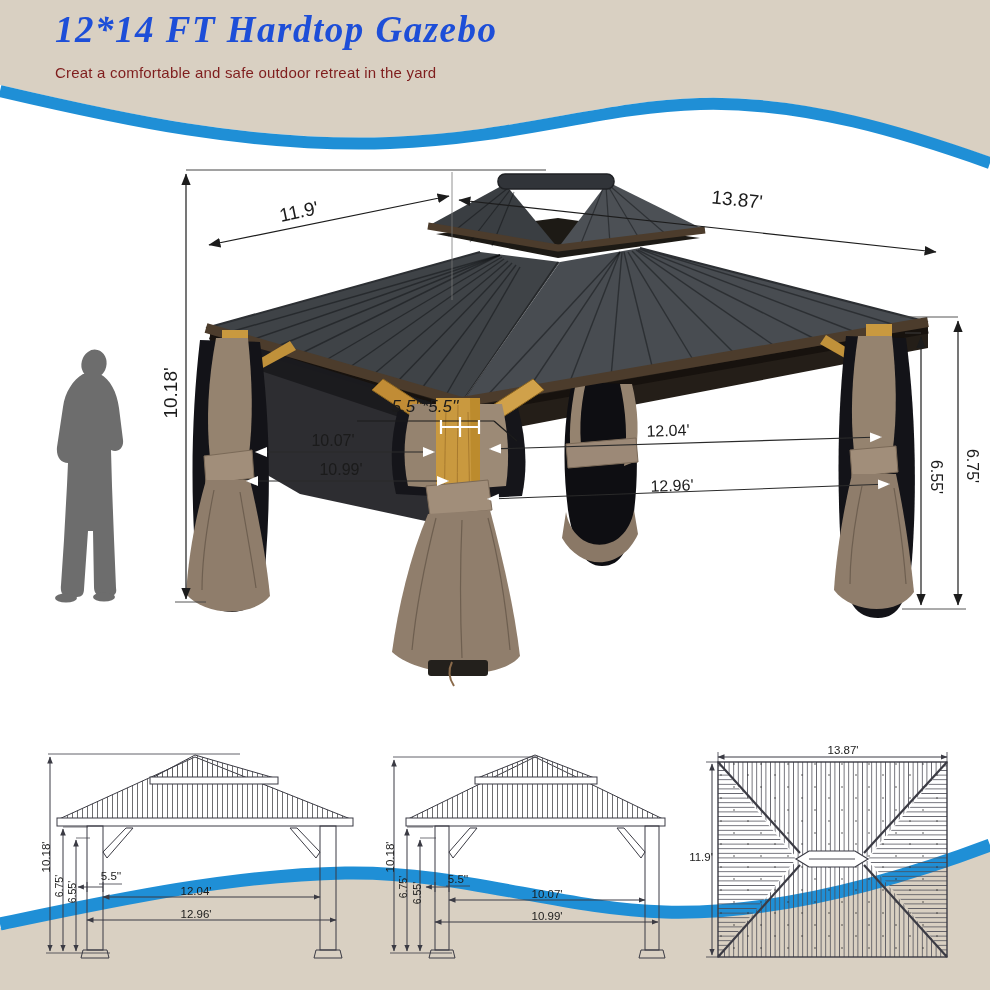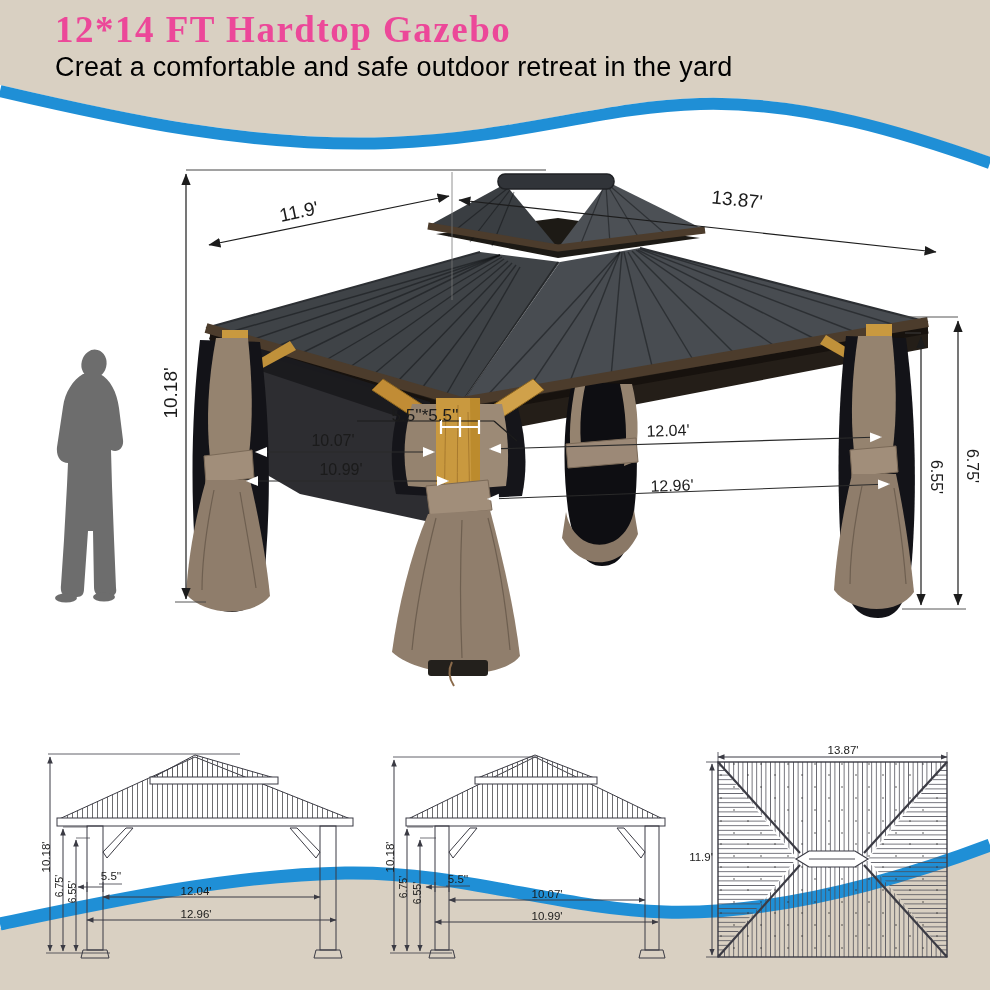--- a/index.html
+++ b/index.html
@@ -1,22 +1,22 @@
 <!DOCTYPE html>
 <html><head>
 <meta charset="utf-8">
 <style>
   html,body{margin:0;padding:0;background:#ffffff;}
   #canvas{position:relative;width:990px;height:990px;overflow:hidden;background:#ffffff;
           font-family:"Liberation Sans",sans-serif;}
   #gfx{position:absolute;left:0;top:0;}
   .hdr{position:absolute;left:55px;top:10px;z-index:5;}
   .title{font-family:"Liberation Serif",serif;font-weight:bold;font-size:37px;
-         letter-spacing:1.5px;color:#ec4899;line-height:1.1;}
-  .sub{font-size:27px;color:#000000;line-height:26px;margin-top:3px;letter-spacing:.2px;}
+         letter-spacing:1.5px;color:#1d4ed8;line-height:1.1;font-style:italic;}
+  .sub{font-size:15px;color:#7f1d1d;line-height:26px;margin-top:9px;letter-spacing:.2px;}
   .lbl{position:absolute;z-index:6;white-space:nowrap;color:#1b1b1b;
        font-family:"Liberation Sans",sans-serif;}
   .m19{font-size:19px;} .m17{font-size:17px;} .m16{font-size:16px;}
   .s11{font-size:11.5px;} .s10{font-size:10.5px;}
 </style>
 </head>
 <body>
 
 <div id="canvas">
 
@@ -274,21 +274,21 @@
   <div class="hdr">
     <div class="title">12*14 FT Hardtop Gazebo</div>
     <div class="sub">
       <div>Creat a comfortable and safe outdoor retreat in the yard</div>
     </div>
   </div>
 
   <div class="lbl m19" style="left:299px;top:212px;transform:translate(-50%,-50%) rotate(-12deg);">11.9'</div>
   <div class="lbl m19" style="left:737px;top:200px;transform:translate(-50%,-50%) rotate(6deg);">13.87'</div>
   <div class="lbl m19" style="left:171px;top:393px;transform:translate(-50%,-50%) rotate(-90deg);">10.18'</div>
-  <div class="lbl m17" style="left:425px;top:416px;transform:translate(-50%,-50%);">5.5''*5.5''</div>
+  <div class="lbl m17" style="left:425px;top:407px;transform:translate(-50%,-50%);font-style:italic;">5.5''*5.5''</div>
   <div class="lbl m16" style="left:333px;top:441px;transform:translate(-50%,-50%);">10.07'</div>
   <div class="lbl m16" style="left:341px;top:470px;transform:translate(-50%,-50%);">10.99'</div>
   <div class="lbl m16" style="left:668px;top:431px;transform:translate(-50%,-50%) rotate(-2deg);">12.04'</div>
   <div class="lbl m16" style="left:672px;top:486px;transform:translate(-50%,-50%) rotate(-2deg);">12.96'</div>
   <div class="lbl m16" style="left:936px;top:477px;transform:translate(-50%,-50%) rotate(90deg);">6.55'</div>
   <div class="lbl m16" style="left:972px;top:466px;transform:translate(-50%,-50%) rotate(90deg);">6.75'</div>
 
   <div class="lbl s11" style="left:46px;top:857px;transform:translate(-50%,-50%) rotate(-90deg);">10.18'</div>
   <div class="lbl s10" style="left:59px;top:886px;transform:translate(-50%,-50%) rotate(-90deg);">6.75'</div>
   <div class="lbl s10" style="left:72px;top:892px;transform:translate(-50%,-50%) rotate(-90deg);">6.55'</div>

